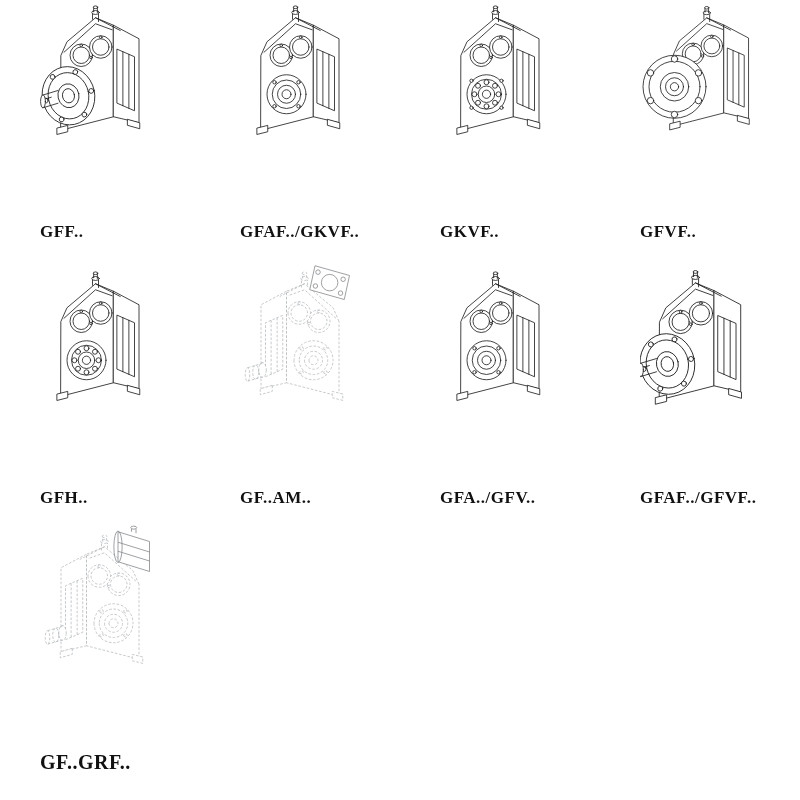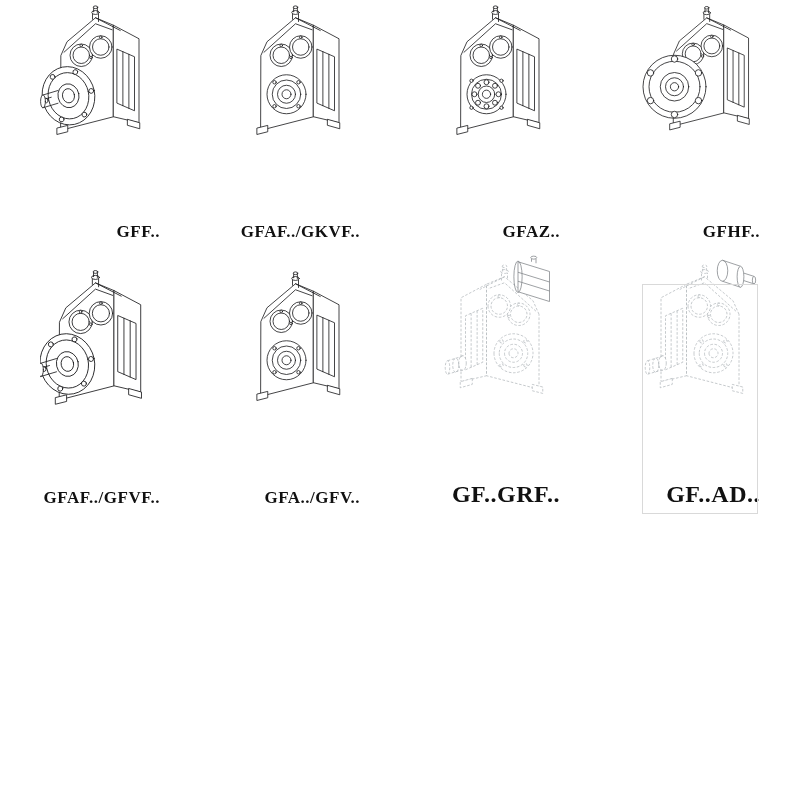--- a/index.html
+++ b/index.html
@@ -1,24 +1,24 @@
 <!DOCTYPE html>
 <html><head>
 <meta charset="utf-8">
 <style>
   html,body{margin:0;padding:0;background:#ffffff;}
   .page{width:800px;height:800px;background:#fff;overflow:hidden;position:relative;}
   .defs-svg{position:absolute;width:0;height:0;overflow:hidden;}
   .grid{display:grid;grid-template-columns:repeat(4,200px);grid-auto-rows:266px;width:800px;}
-  .cell{display:flex;flex-direction:column;align-items:flex-end;justify-content:flex-end;padding-bottom:4px;box-sizing:border-box;gap:48px;}
+  .cell{display:flex;flex-direction:column;align-items:flex-start;justify-content:flex-end;padding-bottom:4px;box-sizing:border-box;gap:48px;}
   .cell.boxed{outline:1px solid #d9d9d9;outline-offset:-3px;}
   .art{flex:1;display:flex;align-items:center;justify-content:center;width:100%;}
   .art svg{width:176px;height:224px;}
   .label{font-family:"Liberation Serif","DejaVu Serif",serif;font-weight:700;font-size:17px;letter-spacing:.5px;color:#111;text-align:center;margin:0 0 4px 0;white-space:nowrap;}
-  .label.big{font-size:24px;margin-left:6px;}
+  .label.big{font-size:20px;}
   .ink{stroke:#1d1d1f;stroke-width:1.1;fill:none;stroke-linejoin:round;stroke-linecap:round;}
   .ghost{stroke:#aab0b5;stroke-width:.9;fill:none;stroke-dasharray:3.5 2.2;stroke-linejoin:round;}
   .ghost-solid{stroke:#7e8286;stroke-width:1;fill:none;stroke-linejoin:round;}
 </style>
 </head>
 <body>
 
 <div class="page">
 
   <svg class="defs-svg" aria-hidden="true">
@@ -184,96 +184,108 @@
             <use href="#g-housing"></use>
               <use href="#g-topholes"></use>
               <use href="#g-bearing"></use>
             <circle cx="82" cy="130" r="2.2" fill="#fff"></circle>
               <circle cx="42" cy="130" r="2.2" fill="#fff"></circle>
             <circle cx="42" cy="166" r="2.2" fill="#fff"></circle>
               <circle cx="82" cy="166" r="2.2" fill="#fff"></circle>
           </g>
         </svg>
       </div>
-      <figcaption class="label">GFAZ..</figcaption>
+      <figcaption class="label">GKVF..</figcaption>
     </figure>
 
     <figure class="cell">
       <div class="art">
         <svg viewBox="0 0 160 210">
           <g class="ink">
             <g transform="translate(18,2) scale(0.96)">
               <use href="#g-housing"></use>
                 <use href="#g-topholes"></use>
             </g>
             <use href="#g-flange-front"></use>
           </g>
         </svg>
       </div>
-      <figcaption class="label">GFHF..</figcaption>
-    </figure>
-
-
-
-
-
-    <figure class="cell">
-      <div class="art">
-        <svg viewBox="0 0 160 210">
-          <g class="ink" transform="translate(-3,-3) scale(1.04)">
-            <use href="#g-housing"></use>
-              <use href="#g-topholes"></use>
-              <use href="#g-flange-shaft"></use>
-          </g>
-        </svg>
-      </div>
-      <figcaption class="label">GFAF../GFVF..</figcaption>
-    </figure>
-
-    <figure class="cell">
-      <div class="art">
-        <svg viewBox="0 0 160 210">
-          <g class="ink">
-            <use href="#g-housing"></use>
-              <use href="#g-topholes"></use>
-              <use href="#g-bore"></use>
-          </g>
-        </svg>
-      </div>
-      <figcaption class="label">GFA../GFV..</figcaption>
-    </figure>
+      <figcaption class="label">GFVF..</figcaption>
+    </figure>
+
+    <figure class="cell">
+      <div class="art">
+        <svg viewBox="0 0 160 210">
+          <g class="ink">
+            <use href="#g-housing"></use>
+              <use href="#g-topholes"></use>
+              <use href="#g-bearing"></use>
+          </g>
+        </svg>
+      </div>
+      <figcaption class="label">GFH..</figcaption>
+    </figure>
+
 
     <figure class="cell">
       <div class="art">
         <svg viewBox="0 0 160 210">
           <g class="ghost">
             <use href="#g-housing" transform="translate(160,0) scale(-1,1)"></use>
             <use href="#g-topholes" transform="translate(160,0) scale(-1,1)"></use>
             <use href="#g-bore" transform="translate(160,0) scale(-1,1)"></use>
             <use href="#g-ghost-shaft"></use>
           </g>
           <g class="ghost-solid">
-              <use href="#g-adapter"></use>
+              <use href="#g-sqflange"></use>
             </g>
         </svg>
       </div>
-      <figcaption class="label big">GF..GRF..</figcaption>
-    </figure>
-
-    <figure class="cell boxed">
+      <figcaption class="label">GF..AM..</figcaption>
+    </figure>
+
+
+    <figure class="cell">
+      <div class="art">
+        <svg viewBox="0 0 160 210">
+          <g class="ink">
+            <use href="#g-housing"></use>
+              <use href="#g-topholes"></use>
+              <use href="#g-bore"></use>
+          </g>
+        </svg>
+      </div>
+      <figcaption class="label">GFA../GFV..</figcaption>
+    </figure>
+
+    <figure class="cell">
+      <div class="art">
+        <svg viewBox="0 0 160 210">
+          <g class="ink" transform="translate(-3,-3) scale(1.04)">
+            <use href="#g-housing"></use>
+              <use href="#g-topholes"></use>
+              <use href="#g-flange-shaft"></use>
+          </g>
+        </svg>
+      </div>
+      <figcaption class="label">GFAF../GFVF..</figcaption>
+    </figure>
+
+    <figure class="cell">
       <div class="art">
         <svg viewBox="0 0 160 210">
           <g class="ghost">
             <use href="#g-housing" transform="translate(160,0) scale(-1,1)"></use>
             <use href="#g-topholes" transform="translate(160,0) scale(-1,1)"></use>
             <use href="#g-bore" transform="translate(160,0) scale(-1,1)"></use>
             <use href="#g-ghost-shaft"></use>
           </g>
           <g class="ghost-solid">
-              <use href="#g-inputshaft"></use>
+              <use href="#g-adapter"></use>
             </g>
         </svg>
       </div>
-      <figcaption class="label big">GF..AD..</figcaption>
-    </figure>
+      <figcaption class="label big">GF..GRF..</figcaption>
+    </figure>
+
 
   </div>
 </div>
 
 </body></html>

